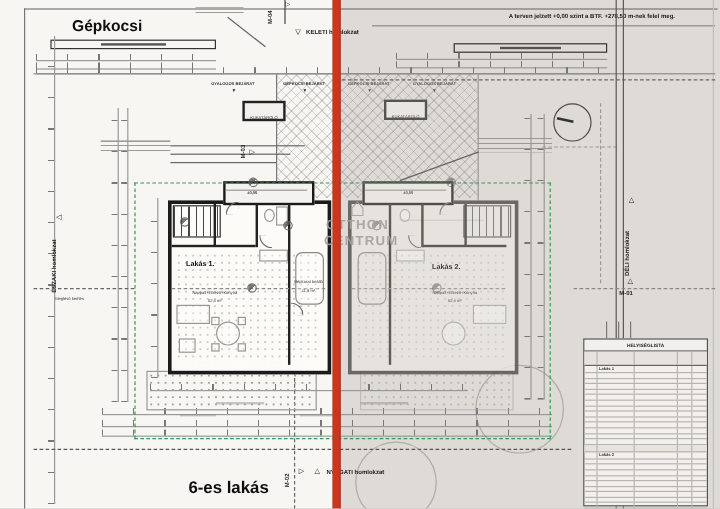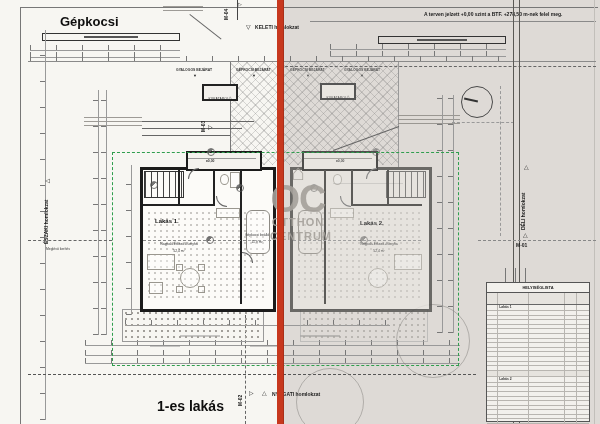--- a/index.html
+++ b/index.html
@@ -236,21 +236,21 @@
   <div class="abs dash-v" style="left:245px;top:310px;height:114px;border-color:#666;"></div>
 
   <div class="abs tree" style="left:396px;top:304px;width:72px;height:72px;"></div>
   <div class="abs tree" style="left:296px;top:368px;width:66px;height:66px;"></div>
 
   <div class="abs vtext t5" style="left:238px;top:386px;height:20px;z-index:7;">M-02</div>
   <div class="abs tri" style="left:249px;top:390px;font-size:6px;z-index:7;">▷</div>
   <div class="abs tri" style="left:262px;top:390px;font-size:6px;z-index:7;">△</div>
   <div class="abs t5" style="left:272px;top:392px;z-index:5;white-space:nowrap;">NYUGATI homlokzat</div>
 
-  <div class="abs" style="left:157px;top:398px;font-weight:bold;font-size:14px;color:#0e0e0e;z-index:10;">1-es lakás</div>
+  <div class="abs" style="left:157px;top:398px;font-weight:bold;font-size:14px;color:#0e0e0e;z-index:10;">6-es lakás</div>
 
   <div class="abs vl-dark" style="left:513px;top:0;height:424px;background:#5a5955;"></div>
   <div class="abs vl-dark" style="left:519px;top:0;height:424px;background:#5a5955;"></div>
 
   <div class="abs tri" style="left:524px;top:164px;font-size:6px;">△</div>
   <div class="abs vtext t5" style="left:521px;top:172px;height:58px;">DÉLI homlokzat</div>
   <div class="abs dash-h" style="left:478px;top:240px;width:118px;border-color:#888;"></div>
   <div class="abs tri" style="left:523px;top:232px;font-size:6px;">△</div>
   <div class="abs t5" style="left:516px;top:243px;">M-01</div>
 
@@ -441,20 +441,19 @@
           <div class="td c1"></div>
           <div class="td c2"></div>
           <div class="td c3"></div>
           <div class="td c4"></div>
         </div>
       </div>
   </div>
 
   <div class="abs" id="watermark" style="left:270px;top:164px;width:56px;">
     <div class="wm-house">⌂</div>
-    <div class="wm-oc">OC</div>
     <div class="wm-line">OTTHON</div>
     <div class="wm-line">CENTRUM</div>
   </div>
 
   <div class="abs" id="divider"></div>
 
 </div>
 
 </body></html>

